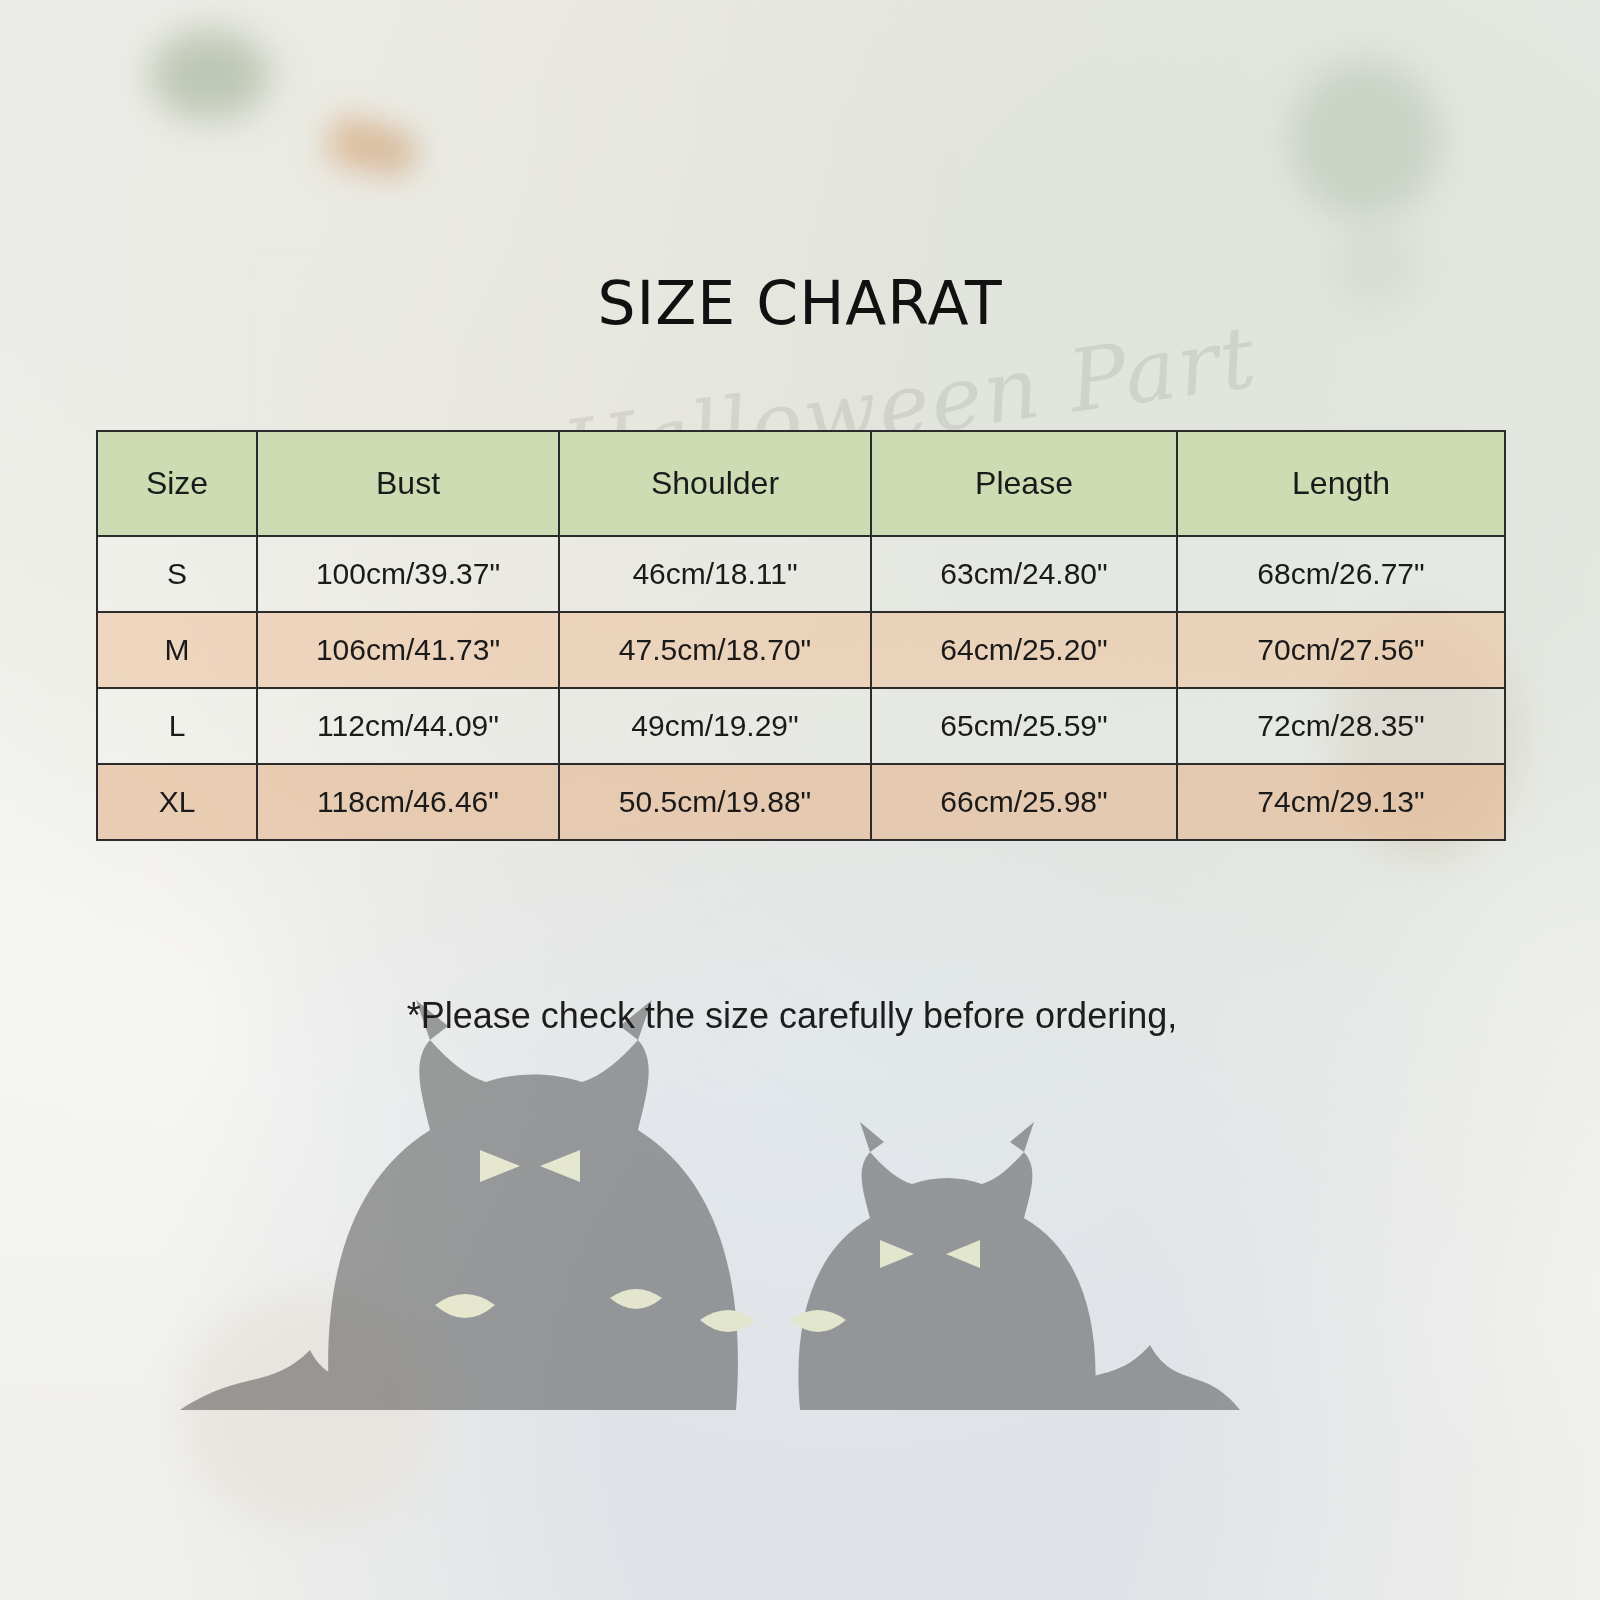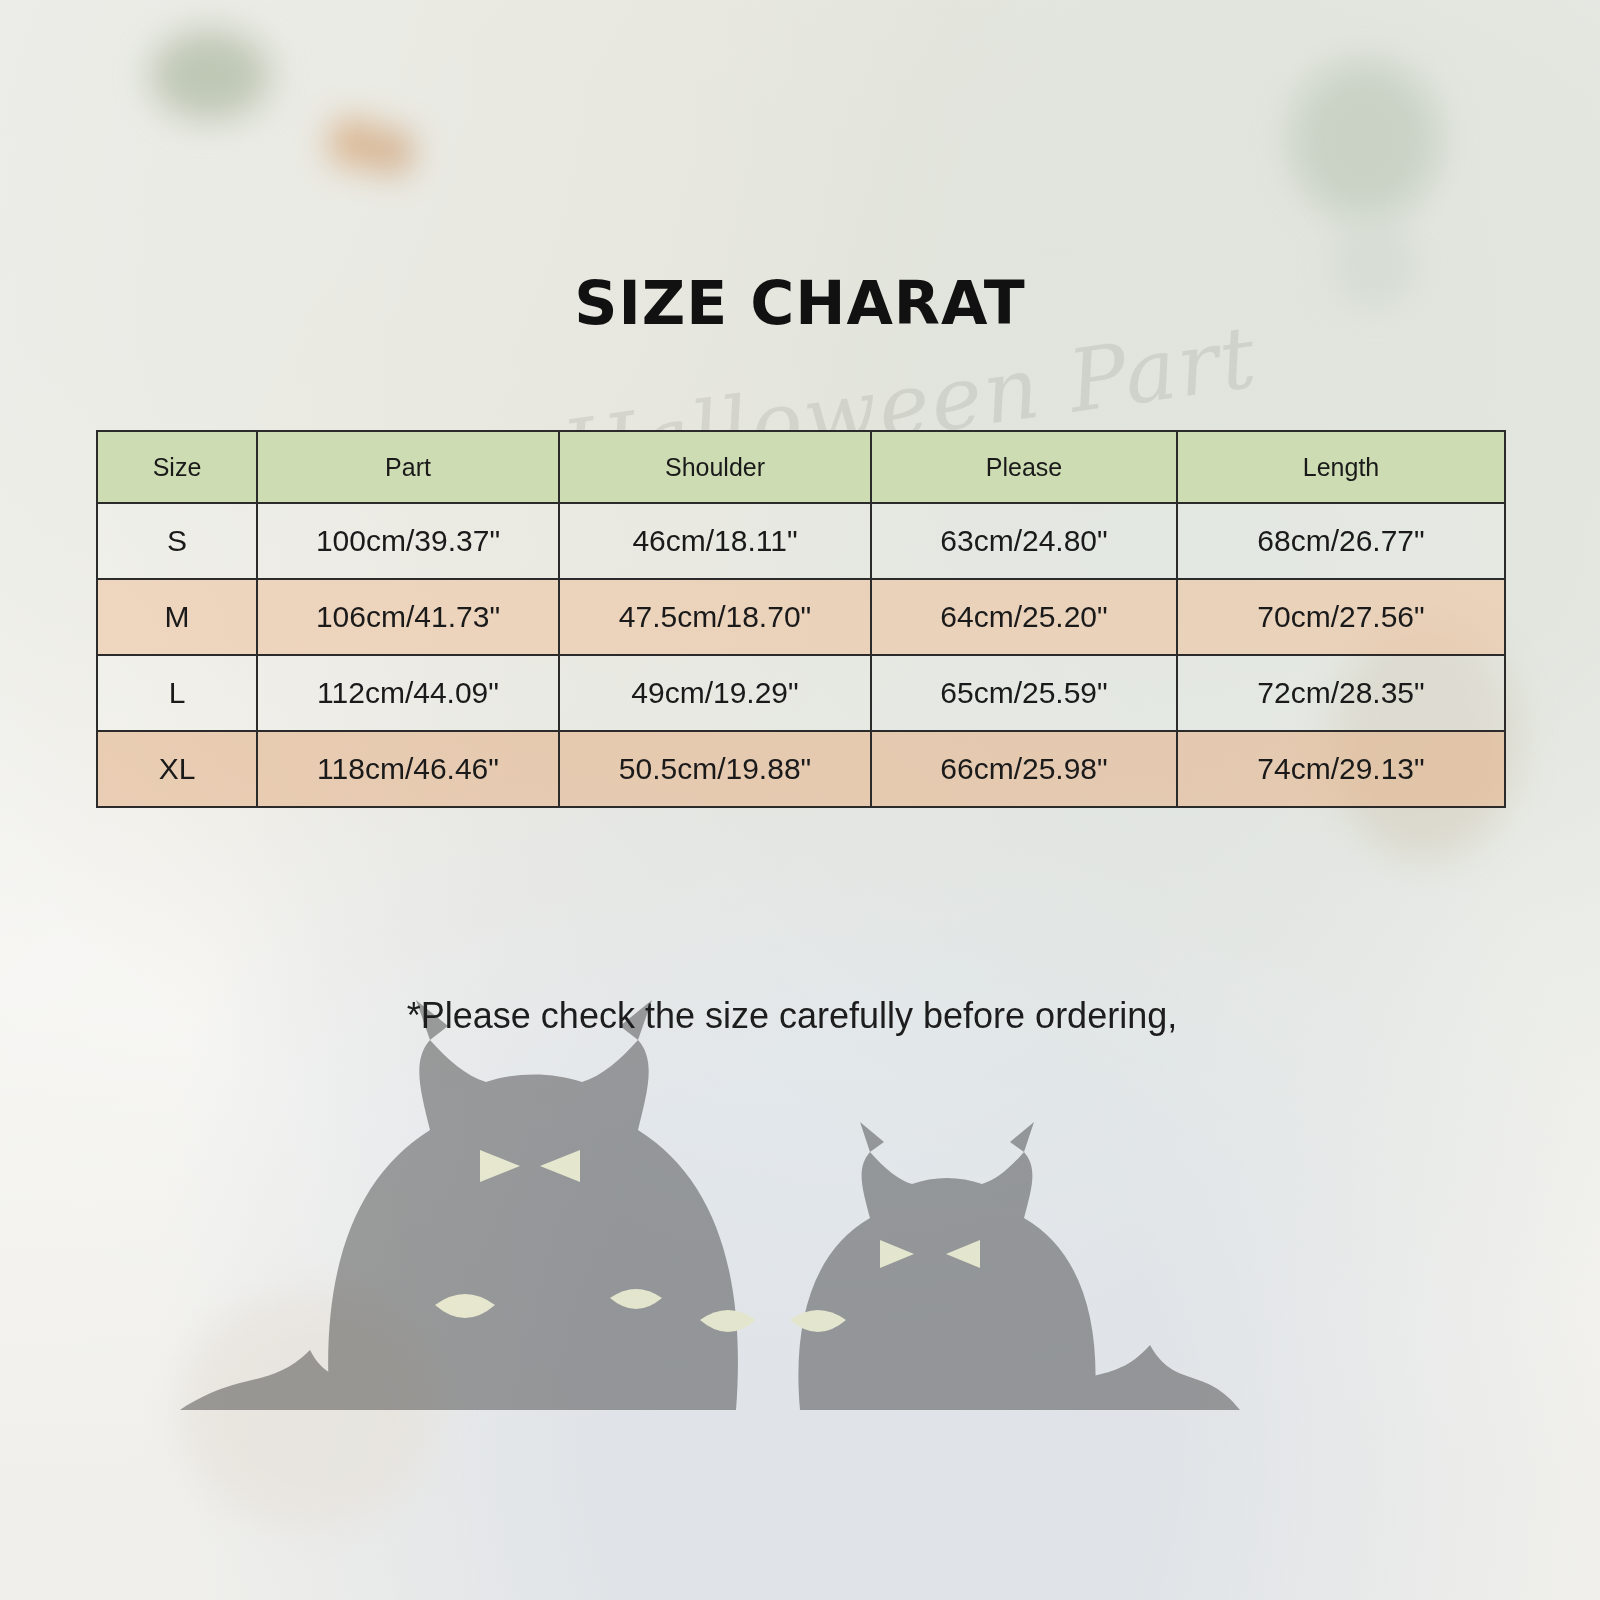--- a/index.html
+++ b/index.html
@@ -77,21 +77,21 @@
 
   
   .content { position: absolute; inset: 0; }
 
   .title {
     position: absolute;
     left: 0; right: 0;
     top: 268px;
     text-align: center;
     font-family: "DejaVu Sans", sans-serif;
-    font-weight: bold;
+    font-weight: normal;
     font-size: 60px;
     letter-spacing: 1px;
     color: #111;
   }
 
   table.size-table {
     position: absolute;
     left: 96px;
     top: 430px;
     width: 1408px;
@@ -105,22 +105,22 @@
     color: #1a1a1a;
     font-size: 30px;
     font-family: "Liberation Sans", sans-serif;
     height: 76px;
     padding: 0 4px;
     white-space: nowrap;
   }
   table.size-table thead th {
     background: #cddcb2;
     font-weight: normal;
-    font-size: 25px;
-    height: 72px;
+    font-size: 32px;
+    height: 105px;
   }
   table.size-table col.c-size     { width: 160px; }
   table.size-table col.c-bust     { width: 302px; }
   table.size-table col.c-shoulder { width: 312px; }
   table.size-table col.c-sleeve   { width: 306px; }
   table.size-table col.c-length   { width: 328px; }
 
   tr.row-plain td { background: rgba(255,255,255,0.12); }
   tr.row-tint  td { background: rgba(239,198,165,0.62); }
   tr.row-tint2 td { background: rgba(229,186,150,0.66); }
@@ -196,21 +196,21 @@
       <colgroup>
         <col class="c-size">
           <col class="c-bust">
           <col class="c-shoulder">
           <col class="c-sleeve">
           <col class="c-length">
       </colgroup>
       <thead>
         <tr>
           <th>Size</th>
-          <th>Part</th>
+          <th>Bust</th>
           <th>Shoulder</th>
           <th>Please</th>
           <th>Length</th>
         </tr>
       </thead>
       <tbody>
         <tr class="row-plain">
           <td>S</td>
           <td>100cm/39.37"</td>
           <td>46cm/18.11"</td>

